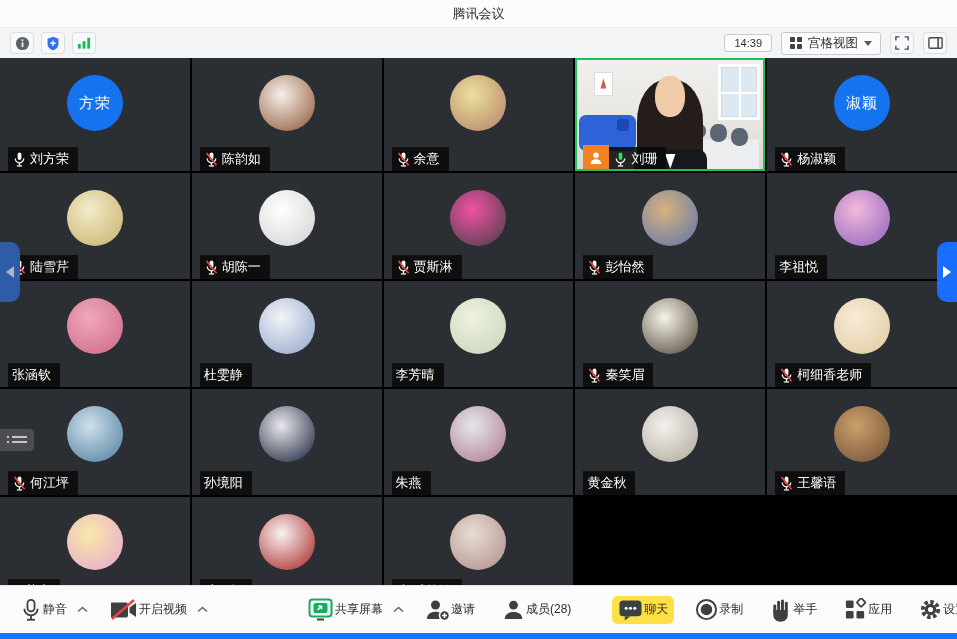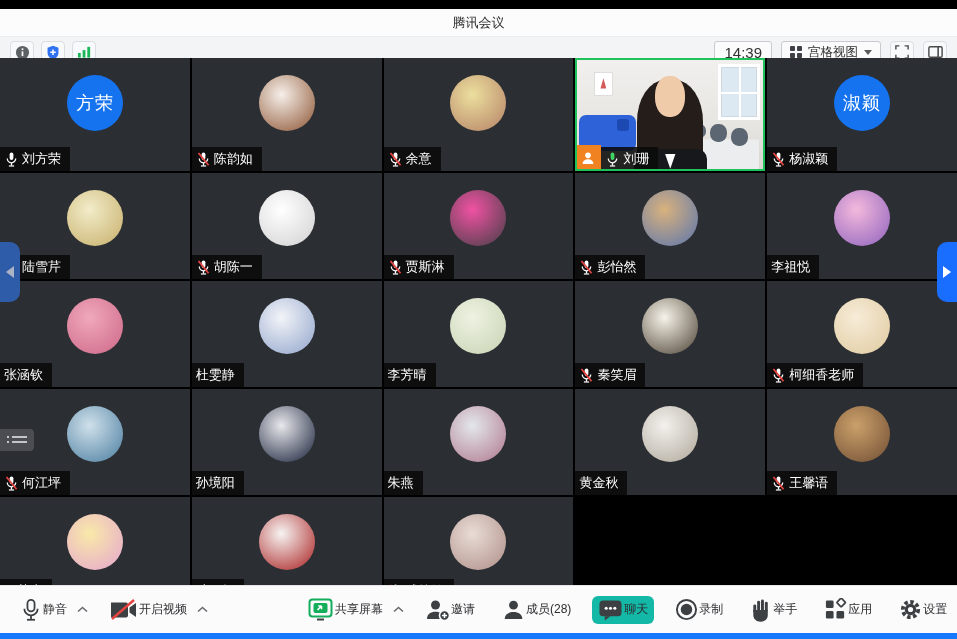--- a/index.html
+++ b/index.html
@@ -2,51 +2,51 @@
 <html><head>
 <meta charset="utf-8">
 <style>
   * { margin:0; padding:0; box-sizing:border-box; }
   html,body { width:957px; height:639px; }
   body { font-family:"Liberation Sans","DejaVu Sans",sans-serif; background:#000; }
   .window { position:relative; width:957px; height:639px; overflow:hidden; background:#000; }
 
   
   .titlebar { height:28px; background:#fcfcfc; display:flex; align-items:center; justify-content:center;
-              border-bottom:1px solid #ececec;margin-top:9px; }
+              border-bottom:1px solid #ececec; }
   .titlebar .title { font-size:13px; color:#2b2b2b; }
 
   
   .toolbar { height:30px; background:#f3f4f6; display:flex; align-items:center; padding:0 10px; }
   .tb-left { display:flex; align-items:center; gap:7px; }
   .mini-btn { width:24px; height:22px; border:1px solid #dcdde1; border-radius:4px; background:#f8f9fb;
               display:flex; align-items:center; justify-content:center; }
   .tb-right { margin-left:auto; display:flex; align-items:center; gap:9px; }
   .time-box { border:1px solid #c9cacd; border-radius:3px; background:#fbfbfc; padding:2px 9px;
-              font-size:15px; color:#303030; }
+              font-size:11px; color:#303030; }
   .view-box { border:1px solid #c9cacd; border-radius:3px; background:#fbfbfc; padding:2px 8px;
               display:flex; align-items:center; gap:6px; font-size:12.5px; color:#303030; }
   .grid-glyph { display:grid; grid-template-columns:5px 5px; grid-template-rows:5px 5px; gap:2px; }
   .grid-glyph i { background:#3f4145; border-radius:1px; }
   .caret-down { width:0; height:0; border-left:4px solid transparent; border-right:4px solid transparent;
                 border-top:5px solid #5a5a5a; }
   .sq-btn { width:24px; height:22px; border:1px solid #dcdde1; border-radius:4px; background:#f8f9fb;
             display:flex; align-items:center; justify-content:center; }
 
   
   .grid { position:absolute; top:58px; left:0; width:957px; height:547px; background:#000;
           display:grid; grid-template-columns:repeat(5,1fr); grid-template-rows:113px 106px 106px 106px 106px;
           gap:2px; }
   .tile { position:relative; background:#2b2e33; overflow:hidden; }
   .tile.speaking::after { content:""; position:absolute; inset:0; border:2px solid #1fc25a; z-index:6; pointer-events:none; }
   .avatar { position:absolute; left:50%; top:17px; transform:translateX(-50%); width:56px; height:56px;
             border-radius:50%; }
   .avatar.initials { background:#1573f0; display:flex; align-items:center; justify-content:center;
-                     color:#fff; font-size:18px; letter-spacing:1px; }
-  .labelrow { position:absolute; left:0; bottom:0; display:flex; align-items:flex-end; z-index:5; }
+                     color:#fff; font-size:15px; letter-spacing:1px; }
+  .labelrow { position:absolute; left:8px; bottom:0; display:flex; align-items:flex-end; z-index:5; }
   .host-badge { width:26px; height:26px; background:#f08222; display:none; align-items:center; justify-content:center; }
   .tile.is-host .host-badge { display:flex; }
   .label { background:rgba(10,10,10,.88); height:24px; display:flex; align-items:center; gap:3px;
            padding:0 9px 0 4px; color:#fff; font-size:13px; white-space:nowrap; }
   .label .mic { display:flex; align-items:center; }
   .label .mic:empty { display:none; }
 
   
   .scene { position:absolute; inset:0; background:linear-gradient(#f1f0ee 0%,#e7e5e1 60%,#d9d6d1 100%); display:none; }
   .scene .art { position:absolute; left:10%; top:12%; width:10%; height:22%; background:#fff; border:1px solid #ddd; }
@@ -84,21 +84,21 @@
 
   
   .bottombar { position:absolute; left:0; bottom:6px; width:957px; height:48px; background:#fbfbfc;
                display:flex; align-items:center; padding:0 14px; gap:15px; z-index:10;
                border-top:1px solid #e7e7e9; }
   .bar-group { display:flex; align-items:center; }
   .bar-item { display:flex; align-items:center; gap:1px; min-width:40px; cursor:pointer;
               padding:2px 6px; border-radius:6px; }
   .bar-item .ic { height:24px; display:flex; align-items:center; justify-content:center; }
   .bar-item .lbl { font-size:12px; color:#2b2b2e; white-space:nowrap; }
-  .bar-item.active { background:#14b8a6; }
+  .bar-item.active { background:#fde047;margin-left:20px; }
   .chev { margin-left:4px; display:flex; align-items:center; }
   .grp-share { margin-left:78px;font-family:Liberation Mono, monospace; }
   .leave-btn { margin-left:auto; border:1px solid #ef7a7a; color:#e64548; background:#fff; font-size:13px;
                padding:7px 15px; border-radius:6px; cursor:pointer; font-family:inherit; }
   .bluebar { position:absolute; left:0; bottom:0; width:957px; height:6px; background:#1677ff; z-index:11; }
 </style>
 </head>
 <body>
 
 <div class="window">

